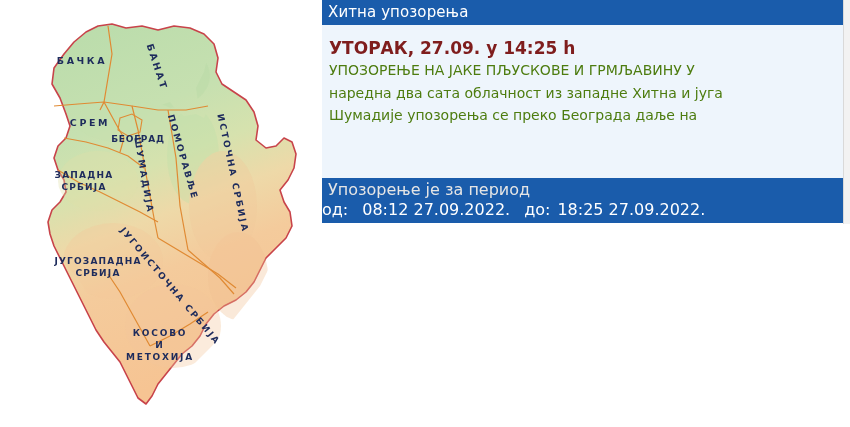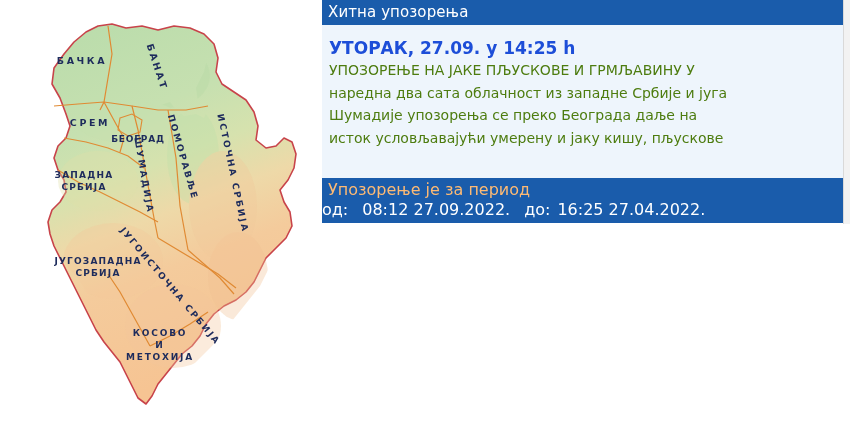--- a/index.html
+++ b/index.html
@@ -91,21 +91,21 @@
     left: 0;
     top: 28px;
     width: 521px;
     height: 148px;
     background: #eef5fc;
   }
   #alert-datetime {
     position: absolute;
     left: 7px;
     top: 9px;
-    color: #1d4ed8;
+    color: #7f1d1d;
     font-size: 17px;
     font-weight: bold;
     line-height: 22px;
     white-space: nowrap;
   }
   #alert-text {
     position: absolute;
     left: 7px;
     top: 31px;
     width: 512px;
@@ -121,21 +121,21 @@
     top: 178px;
     width: 521px;
     height: 45px;
     background: #1a5cab;
     overflow: hidden;
   }
   #alert-period-label {
     position: absolute;
     left: 6px;
     top: 1px;
-    color: #fdba74;
+    color: #e5e5e5;
     font-size: 16px;
     line-height: 22px;
     white-space: nowrap;
   }
   #alert-period-range {
     position: absolute;
     left: 0px;
     top: 21px;
     color: #ffffff;
     font-size: 16px;
@@ -264,28 +264,27 @@
   <div id="alert-panel">
 
     <div id="alert-header">
       <div id="alert-header-title">Хитна упозорења</div>
     </div>
 
     <div id="alert-body">
       <div id="alert-datetime">УТОРАК, 27.09. у 14:25 h</div>
       <div id="alert-text">
         <span class="ln">УПОЗОРЕЊЕ НА ЈАКЕ ПЉУСКОВЕ И ГРМЉАВИНУ У</span>
-        <span class="ln">наредна два сата облачност из западне Србије и југа</span>
+        <span class="ln">наредна два сата облачност из западне Хитна и југа</span>
         <span class="ln">Шумадије упозорења се преко Београда даље на</span>
-        <span class="ln">исток условљавајући умерену и јаку кишу, пљускове</span>
       </div>
     </div>
 
     <div id="alert-period">
       <div id="alert-period-label">Упозорење је за период</div>
       <div id="alert-period-range">
-        <span>од:</span><span class="sp"></span><span class="sp"></span><span>08:12 27.09.2022.</span><span class="sp"></span><span class="sp"></span><span>до:</span><span class="sp"></span><span>16:25 27.04.2022.</span>
+        <span>од:</span><span class="sp"></span><span class="sp"></span><span>08:12 27.09.2022.</span><span class="sp"></span><span class="sp"></span><span>до:</span><span class="sp"></span><span>18:25 27.09.2022.</span>
       </div>
     </div>
   </div>
 
   <div id="panel-right-edge"></div>
 </div>
 
 </body></html>

